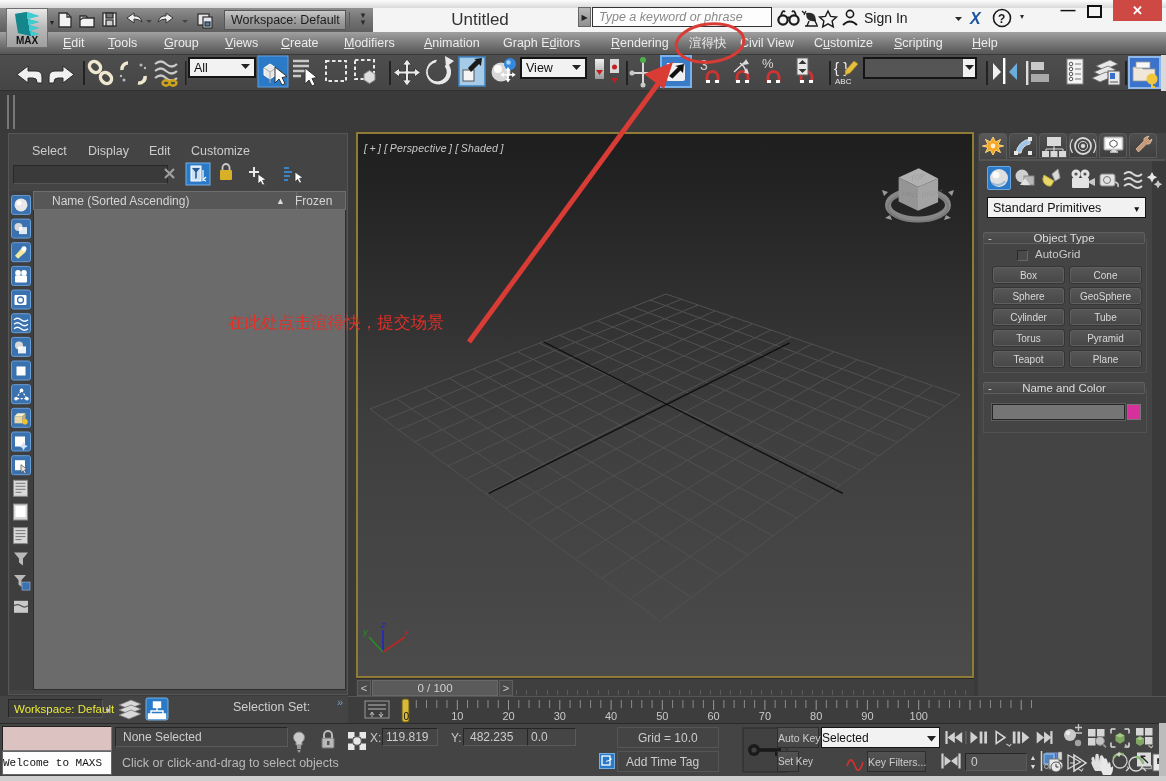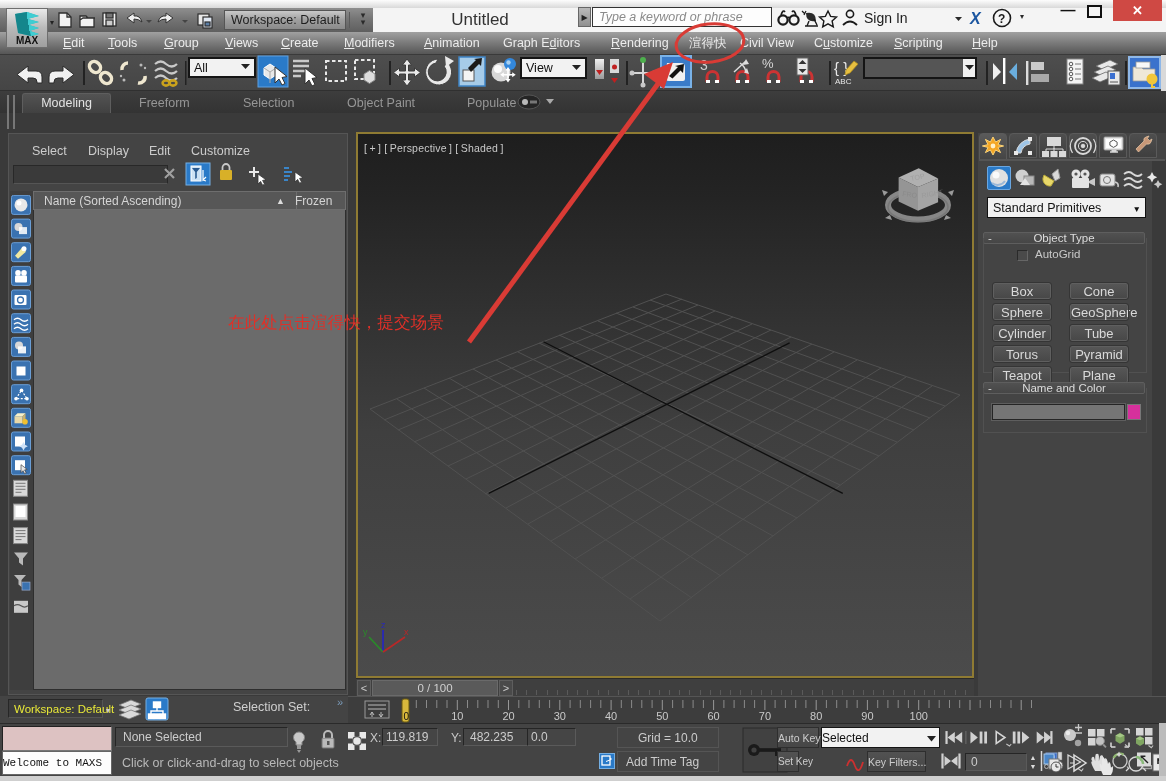--- a/index.html
+++ b/index.html
@@ -30,28 +30,28 @@
 #polymod{position:absolute;left:19px;top:1px;width:117px;height:20px;background:linear-gradient(#4e4e4e,#404040);border:1px solid #5a5a5a;border-bottom:none;color:#dcdcdc;text-align:center;line-height:19px;font-size:12px;}
 #ribgrip{left:7px;top:95px;width:8px;height:34px;border-left:2px solid #777;border-right:2px solid #777;}
 
 #explorer{left:8px;top:133px;width:340px;height:562px;background:#444;border:1px solid #555;}
 .exmenu{position:absolute;top:10px;height:18px;font-size:12.5px;color:#ccc;}
 #exsearch{position:absolute;left:4px;top:31px;width:155px;height:19px;background:#3a3a3a;border:1px solid #282828;border-bottom-color:#555;}
 #exhdr{position:absolute;left:24px;top:57px;width:313px;height:19px;background:#575757;border:1px solid #6e6e6e;color:#d5d5d5;font-size:12px;line-height:18px;}
 #exbody{position:absolute;left:24px;top:76px;width:313px;height:480px;background:#6b6b6b;border:1px solid #2e2e2e;border-top:none;}
 #exicons{position:absolute;left:1px;top:57px;width:23px;height:499px;background:#3e3e3e;}
 
-#vp{left:356px;top:132px;width:618px;height:546px;background:linear-gradient(#1e1e1e,#242424 12%,#3f3f3f 55%,#4b4b4b);border:2px solid #8f7b33;}
+#vp{left:356px;top:132px;width:618px;height:546px;background:linear-gradient(#1e1e1e,#242424 12%,#3f3f3f 55%,#4b4b4b);border:2px solid #8f7b33;font-style:italic;}
 #vplabel{position:absolute;left:6px;top:8px;color:#c9c9c9;font-size:10.5px;letter-spacing:0.2px;}
 
 #cpanel{left:978px;top:133px;width:188px;height:648px;background:#444;}
 .ctab{position:absolute;top:0;width:28px;height:25px;background:linear-gradient(#4e4e4e,#3f3f3f);border:1px solid #5a5a5a;border-radius:4px 4px 0 0;}
 #cpanel .drop{position:absolute;left:9px;top:64px;width:159px;height:21px;background:#f1f1f1;border:1px solid #111;color:#111;font-size:12.5px;line-height:20px;padding-left:5px;}
 .rollout{position:absolute;left:5px;width:162px;height:12px;background:linear-gradient(#515151,#464646);border:1px solid #5e5e5e;border-radius:2px;color:#ddd;font-size:11.5px;text-align:center;line-height:11px;}
-.pbtn{position:absolute;width:58px;height:16px;background:linear-gradient(#565656,#484848);border:1px solid #5f5f5f;outline:1px solid #353535;border-radius:2px;color:#d9d9d9;font-size:13px;text-align:center;line-height:15px;margin-top:16px;}
+.pbtn{position:absolute;width:71px;height:16px;background:linear-gradient(#565656,#484848);border:1px solid #5f5f5f;outline:1px solid #353535;border-radius:2px;color:#d9d9d9;font-size:10px;text-align:center;line-height:15px;}
 
 #trackrow{left:356px;top:678px;width:618px;height:18px;background:#3f3f3f;border-top:1px solid #2a2a2a;}
 #ruler{left:348px;top:696px;width:818px;height:27px;background:#3d3d3d;border-top:1px solid #555;}
 
 #wsrow{left:0;top:696px;width:348px;height:27px;background:#444;}
 #statusbar{left:0;top:723px;width:1166px;height:53px;background:#444;border-top:1px solid #2a2a2a;}
 #botstrip{left:0;top:776px;width:1166px;height:5px;background:#cfcfcf;}
 .fld{position:absolute;background:#454545;border:1px solid #252525;border-bottom-color:#5a5a5a;border-right-color:#5a5a5a;color:#ccc;font-size:12px;}
 .lbl{position:absolute;color:#c8c8c8;font-size:12px;}
 #overlay{left:0;top:0;width:1166px;height:781px;pointer-events:none;z-index:50;}
@@ -270,42 +270,29 @@
           <path d="M1152 28 v4 h3" stroke="#f0c63a" stroke-width="2" fill="none"></path>
     </g>
     <defs>
           <linearGradient id="gb" x1="0" y1="0" x2="0" y2="1">
             <stop offset="0" stop-color="#efefef"></stop>
             <stop offset="1" stop-color="#9a9a9a"></stop>
           </linearGradient>
         </defs>
   </svg>
   </div>
-  <div class="abs" id="ribbon">
-    <div id="rtab-active">Modeling</div>
-    <div class="rtab" style="left:139px;">Freeform</div>
-    <div class="rtab" style="left:243px;">Selection</div>
-    <div class="rtab" style="left:347px;">Object Paint</div>
-    <div class="rtab" style="left:467px;">Populate</div>
-    <svg width="50" height="22" style="position:absolute;left:517px;top:0;">
-      <ellipse cx="12" cy="11" rx="11" ry="7" fill="#252525" stroke="#555"></ellipse>
-      <circle cx="8" cy="11" r="3" fill="#b9b9b9"></circle>
-        <rect x="13" y="9.5" width="7" height="3" fill="#777"></rect>
-      <path d="M29 8 l4 5 4 -5 z" fill="#aaa"></path>
-    </svg>
-  </div>
   <div class="abs" id="ribgrip"></div>
   <div class="abs" style="left:1161px;top:55px;width:5px;height:36px;background:#d9d9d9;"></div>
   <div class="abs" id="explorer">
     <div class="exmenu" style="left:23px;">Select</div>
     <div class="exmenu" style="left:79px;">Display</div>
     <div class="exmenu" style="left:140px;">Edit</div>
     <div class="exmenu" style="left:182px;">Customize</div>
     <div id="exsearch"></div>
-    <div id="exhdr"><span style="padding-left:10px;">Name (Sorted Ascending)</span><span style="position:absolute;left:242px;top:0;color:#ddd;font-size:9px;">▲</span><span style="position:absolute;left:262px;top:-1px;width:1px;height:19px;background:#6e6e6e;"></span><span style="position:absolute;left:261px;">Frozen</span></div>
+    <div id="exhdr"><span style="padding-left:18px;">Name (Sorted Ascending)</span><span style="position:absolute;left:242px;top:0;color:#ddd;font-size:9px;">▲</span><span style="position:absolute;left:262px;top:-1px;width:1px;height:19px;background:#6e6e6e;"></span><span style="position:absolute;left:261px;">Frozen</span></div>
     <div id="exbody"></div>
     <div id="exicons"></div>
     <svg width="340" height="60" style="position:absolute;left:0;top:28px;">
       <path d="M156 7 l9 9 M165 7 l-9 9" stroke="#a0a0a0" stroke-width="2.2"></path>
       <rect x="177" y="1" width="24" height="22" fill="#2a7ac8" stroke="#74aee2"></rect>
       <rect x="182" y="4" width="10" height="15" fill="#cde2f5" stroke="#fff"></rect>
       <path d="M183 6 h8 l-3.2 4 v6 l-1.6 1 v-7 z" fill="#2a5a90"></path>
       <path d="M194 8 v10 l3 -3 M194 18 l3 1" stroke="#fff" stroke-width="1.2" fill="none"></path>
       <rect x="211" y="8" width="12" height="10" rx="1" fill="#d8b028"></rect>
       <path d="M213.5 8 v-2.5 a3.5 3.5 0 0 1 7 0 v2.5" fill="none" stroke="#c8c8c8" stroke-width="1.8"></path>

